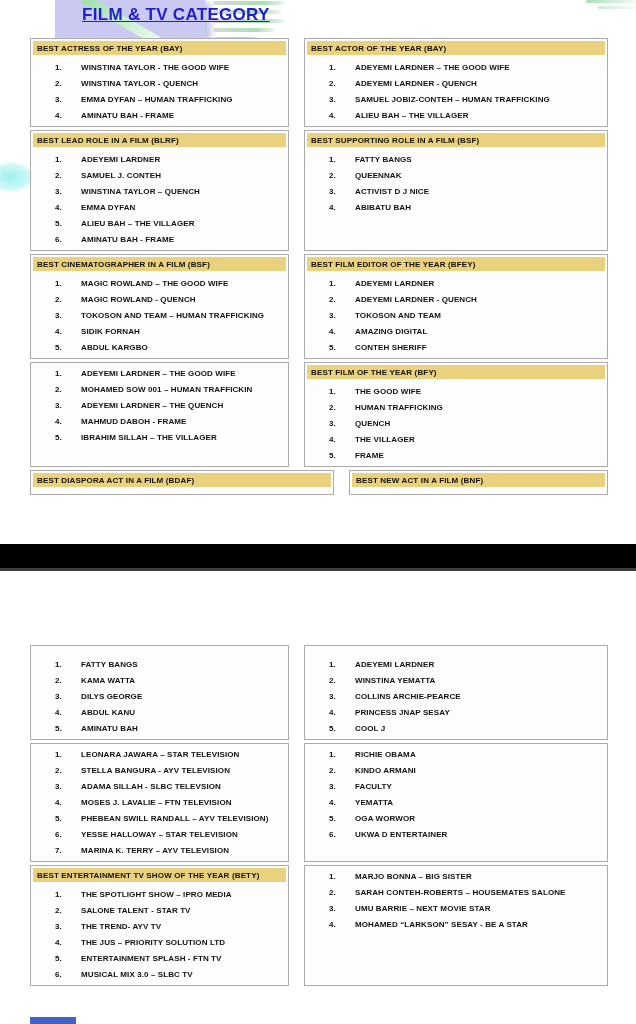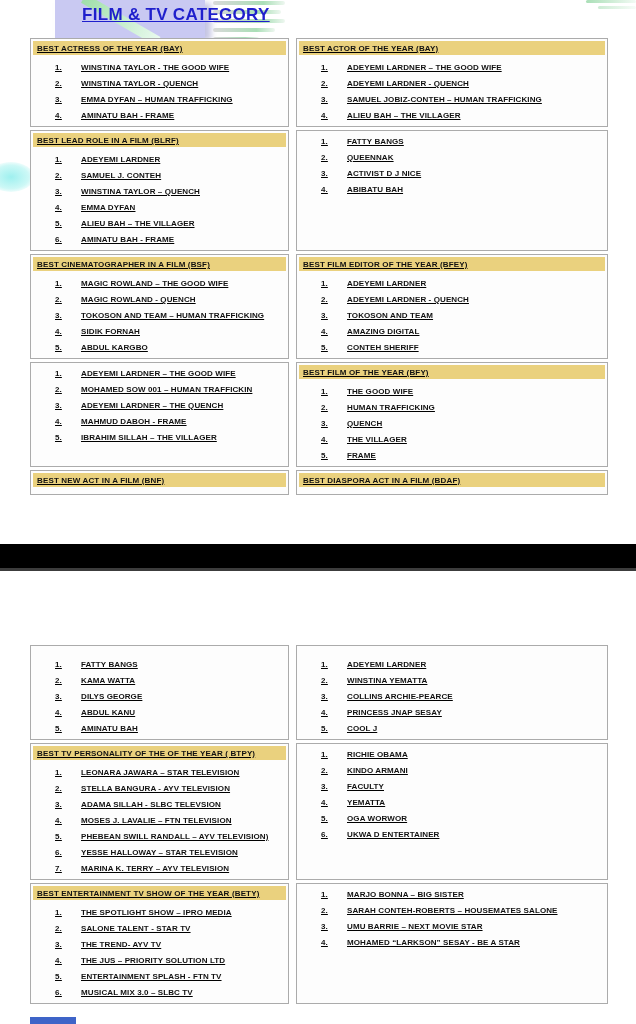--- a/index.html
+++ b/index.html
@@ -21,21 +21,21 @@
   .deco-lines .dl{height:4px;border-radius:2px;margin-bottom:5px;
     background:linear-gradient(90deg,var(--line_gray) 0%,var(--line_green) 70%,#eef7f0 100%);}
   .corner-line{position:absolute;height:3px;border-radius:2px;z-index:1;
     background:linear-gradient(90deg,var(--line_green),#f2faf4);}
   .deco-cyan{position:absolute;left:-12px;top:162px;width:46px;height:30px;border-radius:50%;
     background:radial-gradient(ellipse at center,var(--cyan) 0%,#cdf8f6 55%,rgba(255,255,255,0) 78%);}
   
   .section{position:absolute;left:30px;width:578px;z-index:4;}
   #section1{top:38px;}
   #section2{top:645px;}
-  .cat-row{display:flex;gap:7px;margin-bottom:3px;align-items:stretch;text-decoration:underline;}
+  .cat-row{display:flex;gap:15px;margin-bottom:3px;align-items:stretch;}
   .cat-box{border:1px solid #ababab;background:#fdfdfd;box-sizing:border-box;}
   .cat-box.left{width:259px;flex:0 0 auto;}
   .cat-box.right{flex:1;}
   .cat-hdr{margin:2px;background:var(--header_bg);
     font-size:8px;font-weight:bold;letter-spacing:.15px;color:#111;
     padding:3px 4px 2px 4px;}
   .cat-hdr.offset{}
   .items{padding:2px 4px 3px 0;}
   .no-hdr .items{padding-top:10px;}
   .item{display:flex;height:16px;align-items:center;
@@ -135,20 +135,21 @@
             <span class="num">5.</span>
             <span class="txt">ALIEU BAH – THE VILLAGER</span>
           </div>
           <div class="item">
             <span class="num">6.</span>
             <span class="txt">AMINATU BAH - FRAME</span>
           </div>
         </div>
       </div>
       <div class="cat-box right">
+        <div class="cat-hdr">BEST SUPPORTING ROLE IN A FILM (BSF)</div>
         <div class="items">
           <div class="item">
             <span class="num">1.</span>
             <span class="txt">FATTY BANGS</span>
           </div>
           <div class="item">
             <span class="num">2.</span>
             <span class="txt">QUEENNAK</span>
           </div>
           <div class="item">
@@ -259,26 +260,26 @@
             <span class="txt">THE VILLAGER</span>
           </div>
           <div class="item">
             <span class="num">5.</span>
             <span class="txt">FRAME</span>
           </div>
         </div>
       </div>
     </div>
     <div class="cat-row">
+      <div class="cat-box right">
+        <div class="cat-hdr">BEST DIASPORA ACT IN A FILM (BDAF)</div>
+        <div class="items"></div>
+      </div>
       <div class="cat-box left">
         <div class="cat-hdr">BEST NEW ACT IN A FILM (BNF)</div>
-        <div class="items"></div>
-      </div>
-      <div class="cat-box right">
-        <div class="cat-hdr">BEST DIASPORA ACT IN A FILM (BDAF)</div>
         <div class="items"></div>
       </div>
     </div>
   </div>
 <div class="page-divider"></div>
 <div id="section2" class="section">
     <div class="cat-row">
       <div class="cat-box left no-hdr">
         <div class="items">
           <div class="item">
@@ -323,21 +324,20 @@
           </div>
           <div class="item">
             <span class="num">5.</span>
             <span class="txt">COOL J</span>
           </div>
         </div>
       </div>
     </div>
     <div class="cat-row">
       <div class="cat-box left">
-        <div class="cat-hdr">BEST TV PERSONALITY OF THE  OF THE YEAR ( BTPY)</div>
         <div class="items">
           <div class="item">
             <span class="num">1.</span>
             <span class="txt">LEONARA JAWARA – STAR TELEVISION</span>
           </div>
           <div class="item">
             <span class="num">2.</span>
             <span class="txt">STELLA BANGURA - AYV TELEVISION</span>
           </div>
           <div class="item">

